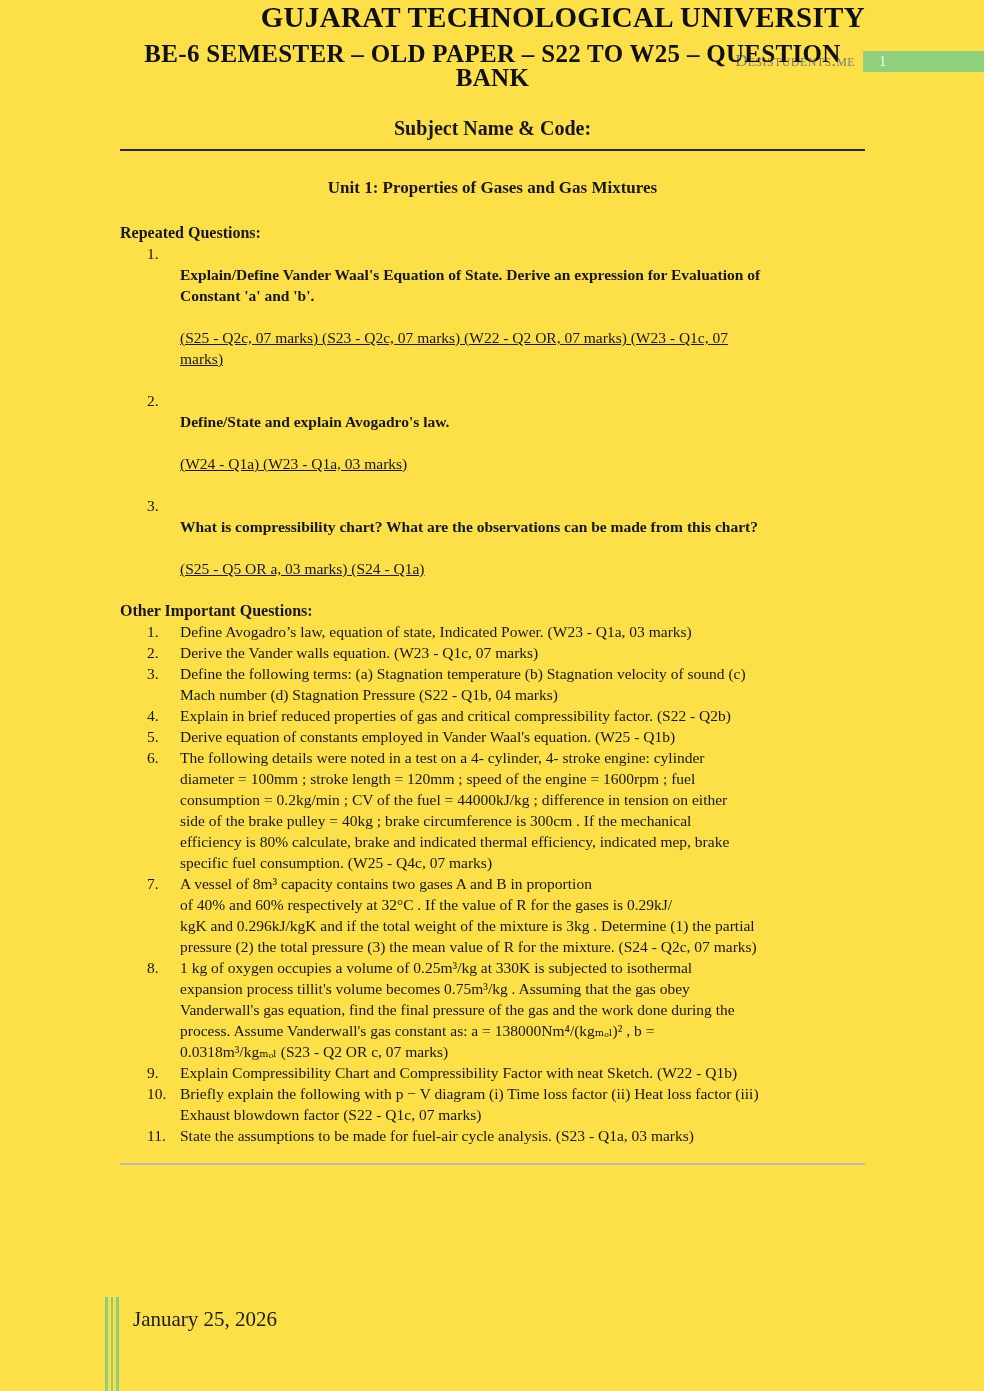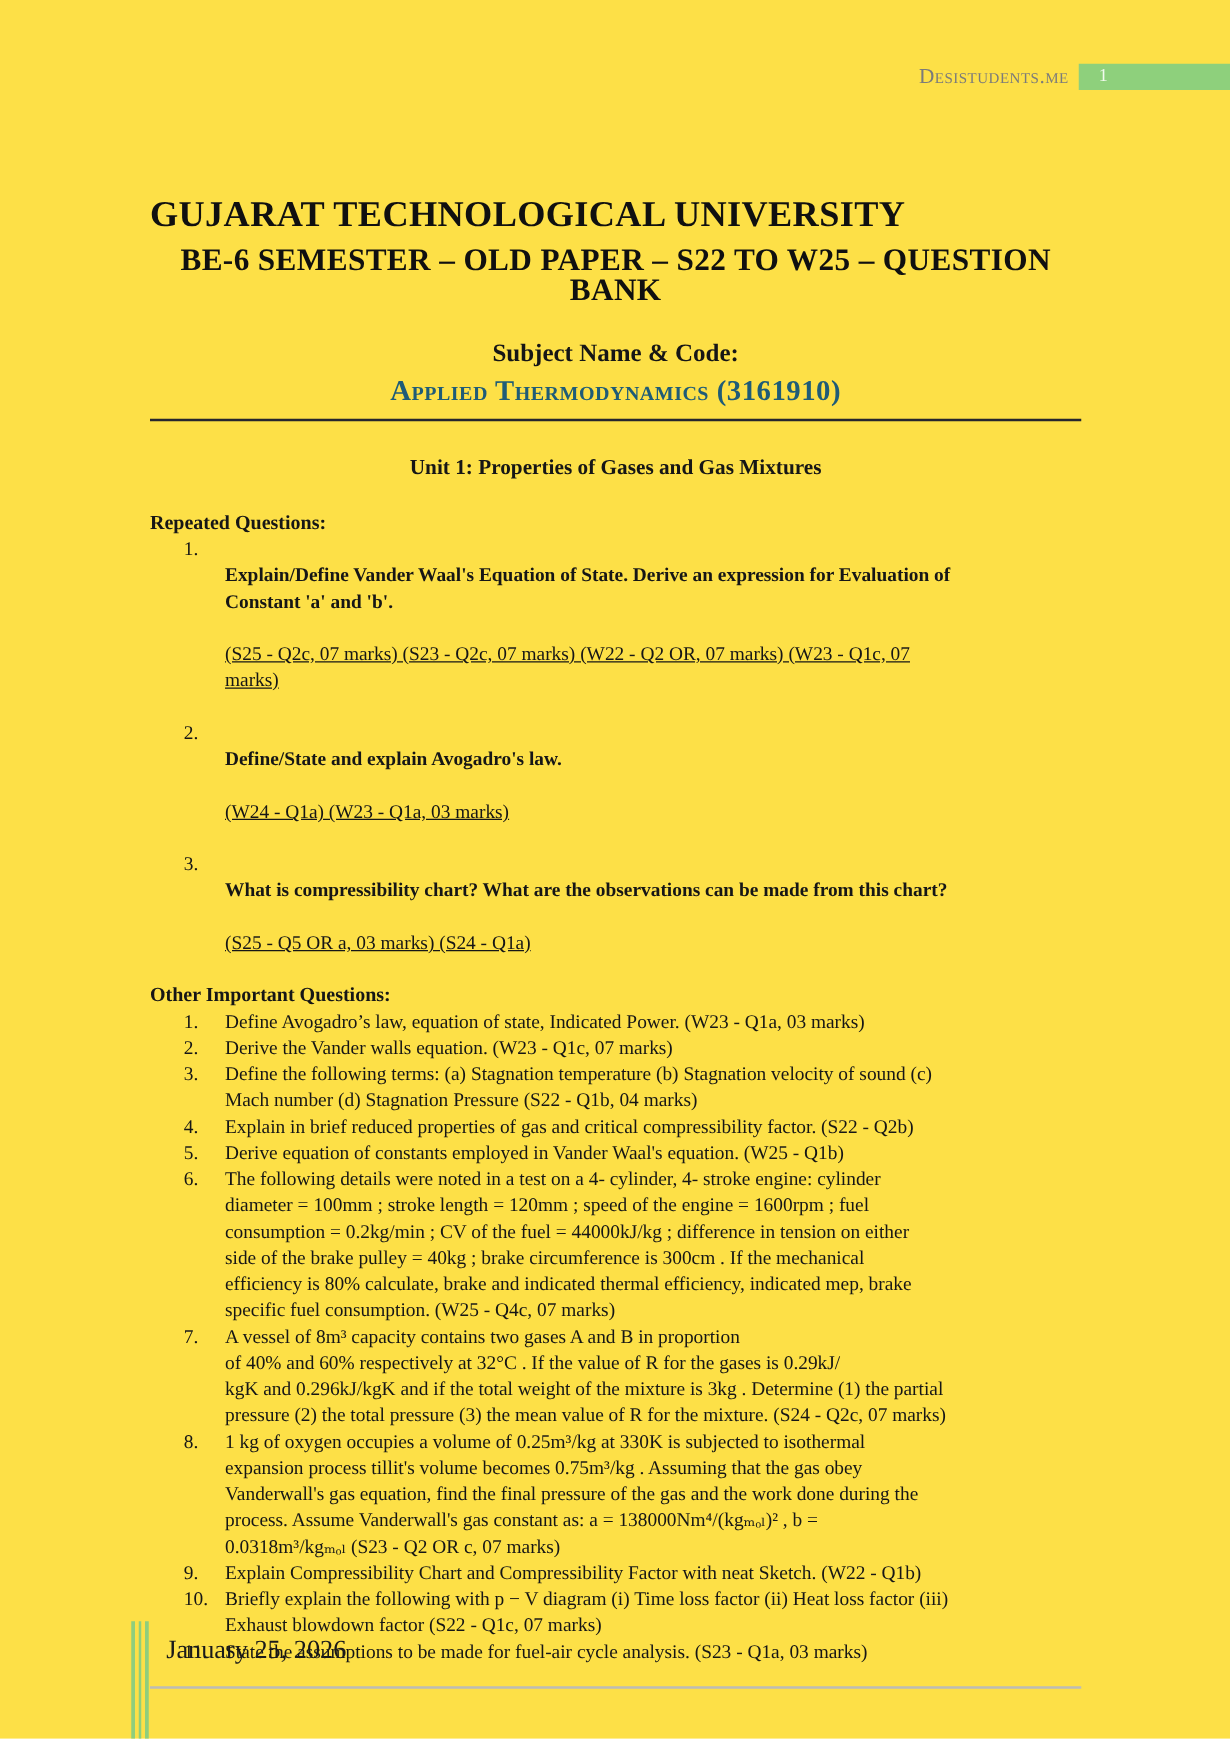--- a/index.html
+++ b/index.html
@@ -20,21 +20,21 @@
   .page-badge {
     position:absolute; top:51px; left:863px; width:121px; height:21px;
     background:#8ed07c; color:#f2faee; font-size:14.5px; line-height:21px;
     padding-left:16px;
   }
 
   
   .content { position:absolute; left:120px; top:0; width:745px; }
 
   .doc-title {
-    margin-top:155px; text-align:left;
+    text-align:right;
     font-size:29px; line-height:34px; font-weight:bold; letter-spacing:0.3px;
     color:#101010;
   }
   .doc-banner {
     margin-top:8px; text-align:center;
     font-size:25px; line-height:24px; font-weight:bold; letter-spacing:0.3px;
     color:#101010;
   }
   .subject-label {
     margin-top:26px; text-align:center;
@@ -90,21 +90,20 @@
   <div class="site-name">Desistudents.me</div>
   <div class="page-badge">
     <span>1</span>
   </div>
 
   <div class="content">
 
     <div class="doc-title">GUJARAT TECHNOLOGICAL UNIVERSITY</div>
     <div class="doc-banner">BE-6 SEMESTER – OLD PAPER – S22 TO W25 – QUESTION BANK</div>
     <div class="subject-label">Subject Name &amp; Code:</div>
-    <div class="subject-name">Applied Thermodynamics (3161910)</div>
     <hr class="rule-dark">
 
     <div class="unit-title">Unit 1: Properties of Gases and Gas Mixtures</div>
 
     <div class="section-heading first">Repeated Questions:</div>
 
     <div>
       <div class="q-row">
         <div class="q-num">1.</div>
         <div class="q-body">

